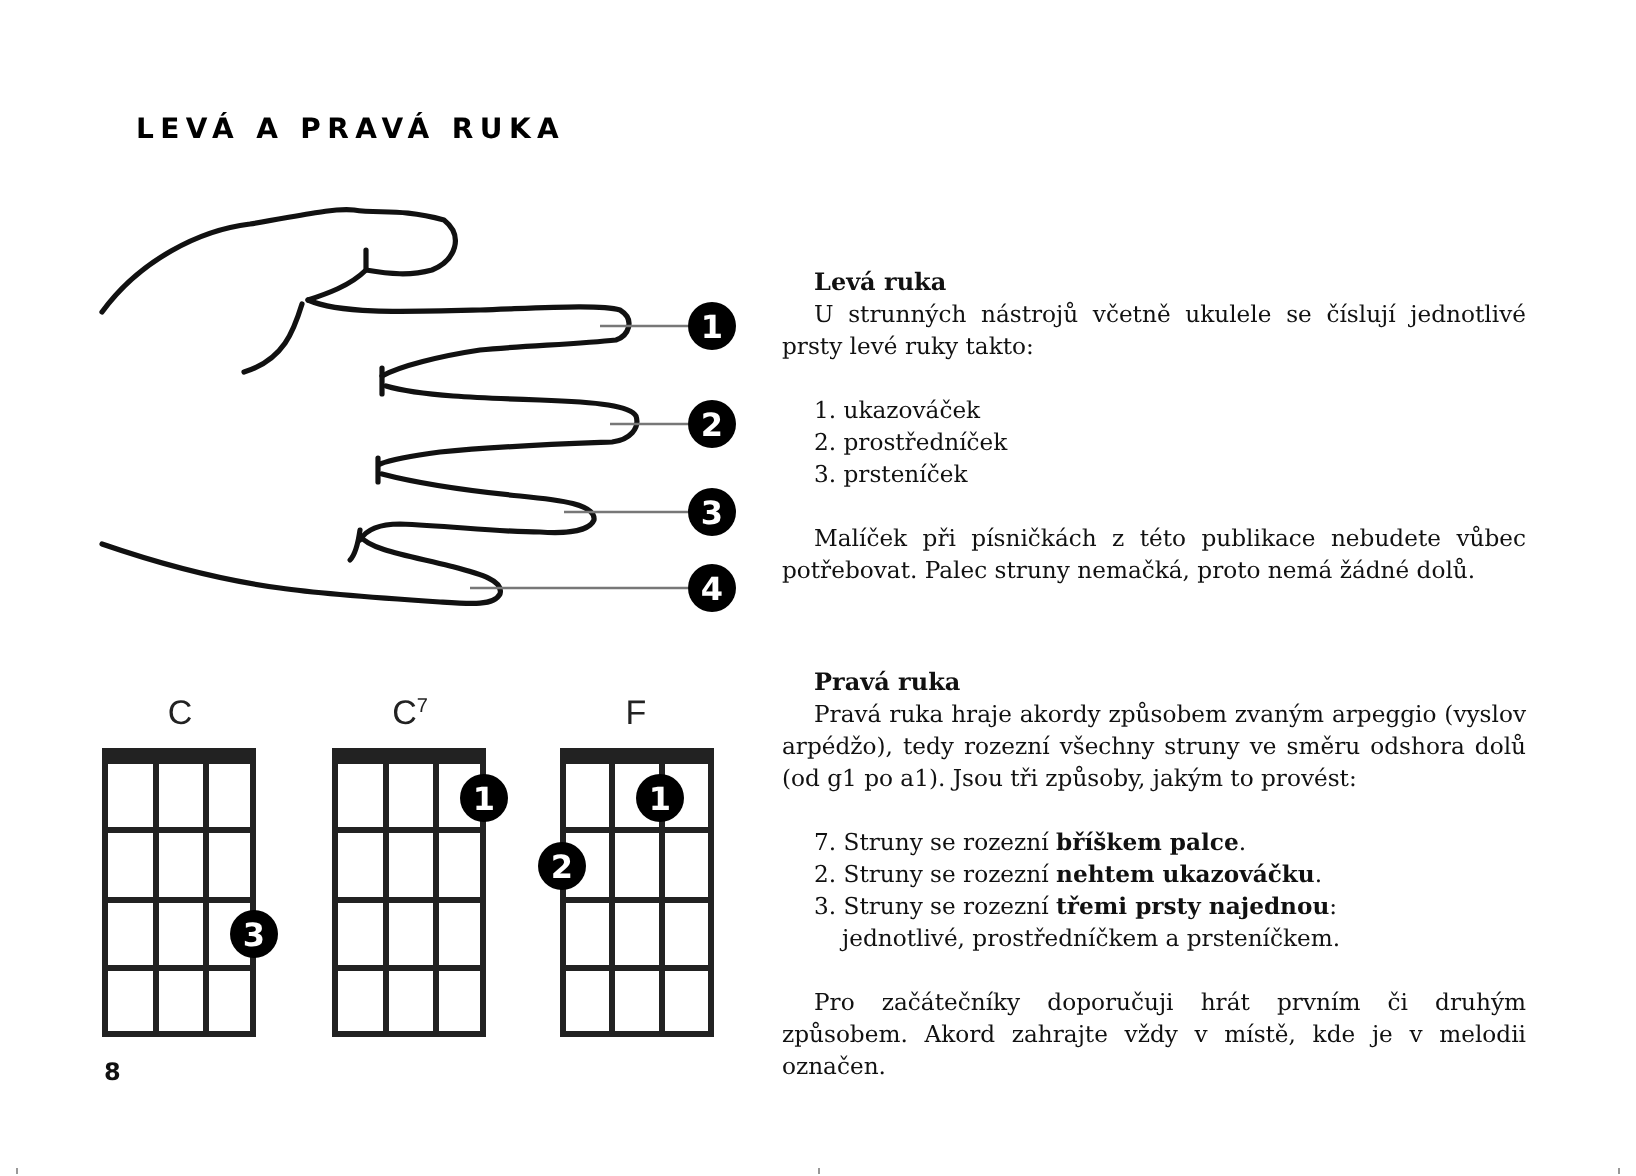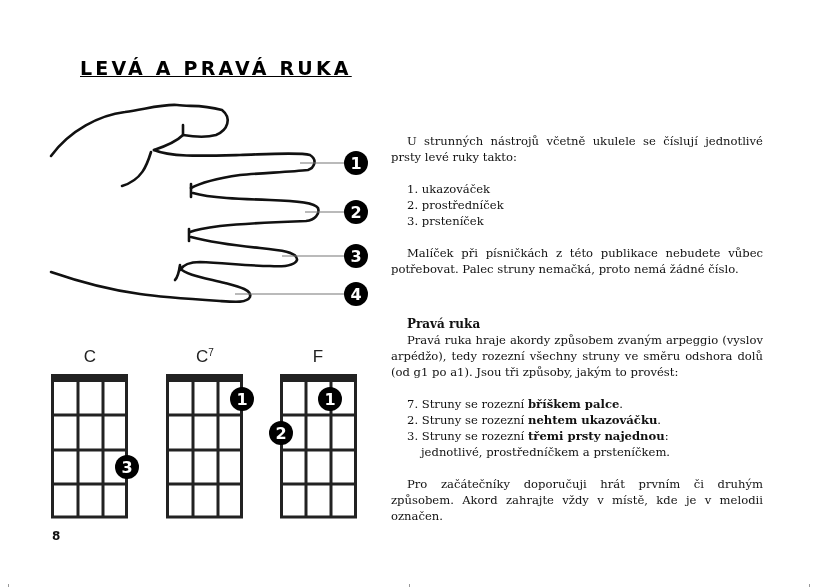--- a/index.html
+++ b/index.html
@@ -1,32 +1,32 @@
 <!DOCTYPE html>
 <html><head>
   <meta charset="utf-8">
   <style>
     html, body { margin: 0; padding: 0; background: #ffffff; }
     body { width: 818px; height: 588px; position: relative; overflow: hidden; color: #111; }
     .page-title {
-      position: absolute; left: 80px; top: 57px;
+      position: absolute; left: 68px; top: 57px;
       font-family: "DejaVu Sans", sans-serif; font-weight: bold;
-      font-size: 19px; letter-spacing: 3.2px; color: #000; margin: 0; text-decoration: underline;
+      font-size: 14px; letter-spacing: 3.2px; color: #000; margin: 0;
     }
     .text-col {
       position: absolute; left: 391px; width: 372px;
       font-family: "DejaVu Serif", serif; font-size: 11.6px; line-height: 16px; color: #111;
     }
     .text-col p { margin: 0; text-indent: 16px; text-align: justify; }
     .text-col h3 { margin: 0 0 0 16px; font-size: 12px; font-weight: bold; line-height: 16px; }
     .text-col ol { list-style: none; margin: 0; padding: 0 0 0 16px; }
     .text-col li { margin: 0; }
     .text-col li .cont { padding-left: 14px; display: block; }
     .sect-left { top: 133px; }
-    .sect-right { top: 316px; }
+    .sect-right { top: 333px; }
     .gap { height: 16px; }
     .page-number {
       position: absolute; left: 52px; top: 529px;
       font-family: "DejaVu Sans", sans-serif; font-size: 12px; font-weight: bold; color: #111;
     }
     .chord-name {
       position: absolute; top: 347px; font-family: "Liberation Sans", sans-serif;
       font-size: 17px; color: #222; transform: translateX(-50%);
     }
     .chord-name sup { font-size: 10px; vertical-align: 6px; }
@@ -139,29 +139,30 @@
   <span>C</span>
 </div>
 <div class="chord-name" style="left:205px;">
   <span>C</span><sup>7</sup>
 </div>
 <div class="chord-name" style="left:318px;">
   <span>F</span>
 </div>
 
 <div class="text-col sect-left">
+  <h3>Levá ruka</h3>
   <p>U strunných nástrojů včetně ukulele se číslují jednotlivé prsty levé ruky takto:</p>
   <div class="gap"></div>
   <ol>
     <li>1. ukazováček</li>
     <li>2. prostředníček</li>
     <li>3. prsteníček</li>
   </ol>
   <div class="gap"></div>
-  <p>Malíček při písničkách z této publikace nebudete vůbec potřebovat. Palec struny nemačká, proto nemá žádné číslo.</p>
+  <p>Malíček při písničkách z této publikace nebudete vůbec potřebovat. Palec struny nemačká, proto nemá žádné dolů.</p>
 </div>
 
 <div class="text-col sect-right">
   <h3>Pravá ruka</h3>
   <p>Pravá ruka hraje akordy způsobem zvaným arpeggio (vyslov arpédžo), tedy rozezní všechny struny ve směru odshora dolů (od g1 po a1). Jsou tři způsoby, jakým to provést:</p>
   <div class="gap"></div>
   <ol>
     <li><span>7. Struny se rozezní </span><b>bříškem palce</b><span>.</span></li>
     <li><span>2. Struny se rozezní </span><b>nehtem ukazováčku</b><span>.</span></li>
     <li><span>3. Struny se rozezní </span><b>třemi prsty najednou</b><span>:</span><span class="cont">jednotlivé, prostředníčkem a prsteníčkem.</span></li>

